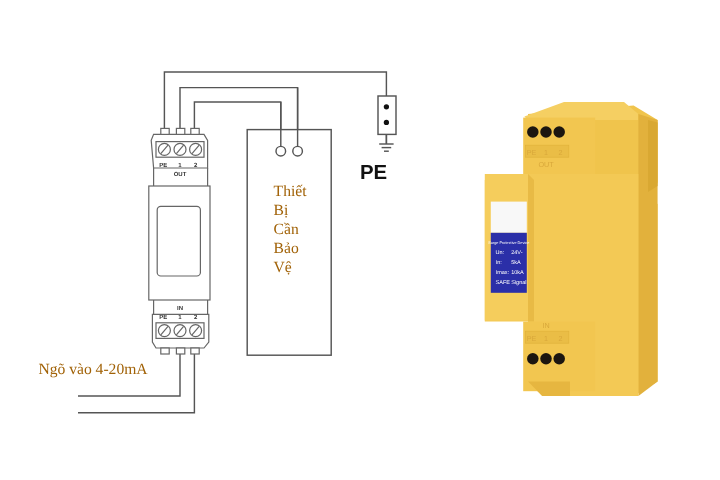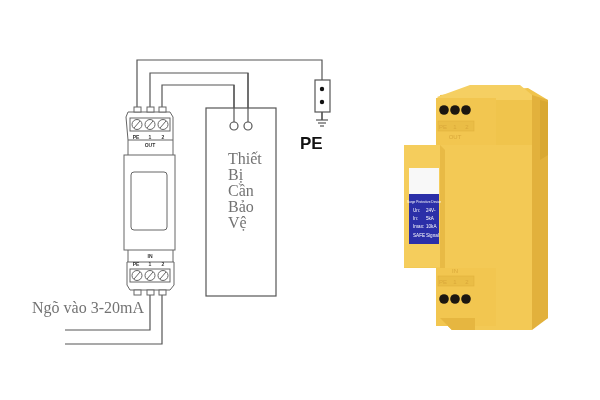--- a/index.html
+++ b/index.html
@@ -1,19 +1,19 @@
 <!DOCTYPE html>
 <html><head>
   <meta charset="utf-8">
   <style>
     html, body { margin:0; padding:0; background:#ffffff; }
     body { width:600px; height:400px; position:relative; overflow:hidden; font-family:"Liberation Sans", sans-serif; }
     #stage { position:absolute; left:0; top:0; width:600px; height:400px; }
     .svg-root { position:absolute; left:0; top:0; }
-    .red-label { position:absolute; color:#737373; font-family:"Liberation Serif", serif; font-size:16px; line-height:16px; }
+    .red-label { position:absolute; color:#a16207; font-family:"Liberation Serif", serif; font-size:13px; line-height:16px; }
     .pe-label { position:absolute; left:300px; top:134px; font-family:"Liberation Sans", sans-serif; font-size:17px; font-weight:bold; color:#111; }
     .device-text { font-family:"Liberation Sans", sans-serif; }
   </style>
 </head>
 <body>
 
 <div id="stage">
 
   <svg class="svg-root" width="600" height="400" viewBox="0 0 600 400">
     <g fill="none" stroke="#555" stroke-width="1.2">
@@ -148,15 +148,15 @@
   <div class="red-label" style="left:228px; top:151px;">
     <div>Thiết</div>
     <div>Bị</div>
     <div>Cần</div>
     <div>Bảo</div>
     <div>Vệ</div>
   </div>
 
   <div class="pe-label">PE</div>
 
-  <div class="red-label" style="left:32px; top:300px;">Ngõ vào 3-20mA</div>
+  <div class="red-label" style="left:32px; top:300px;">Ngõ vào 4-20mA</div>
 
 </div>
 
 </body></html>

